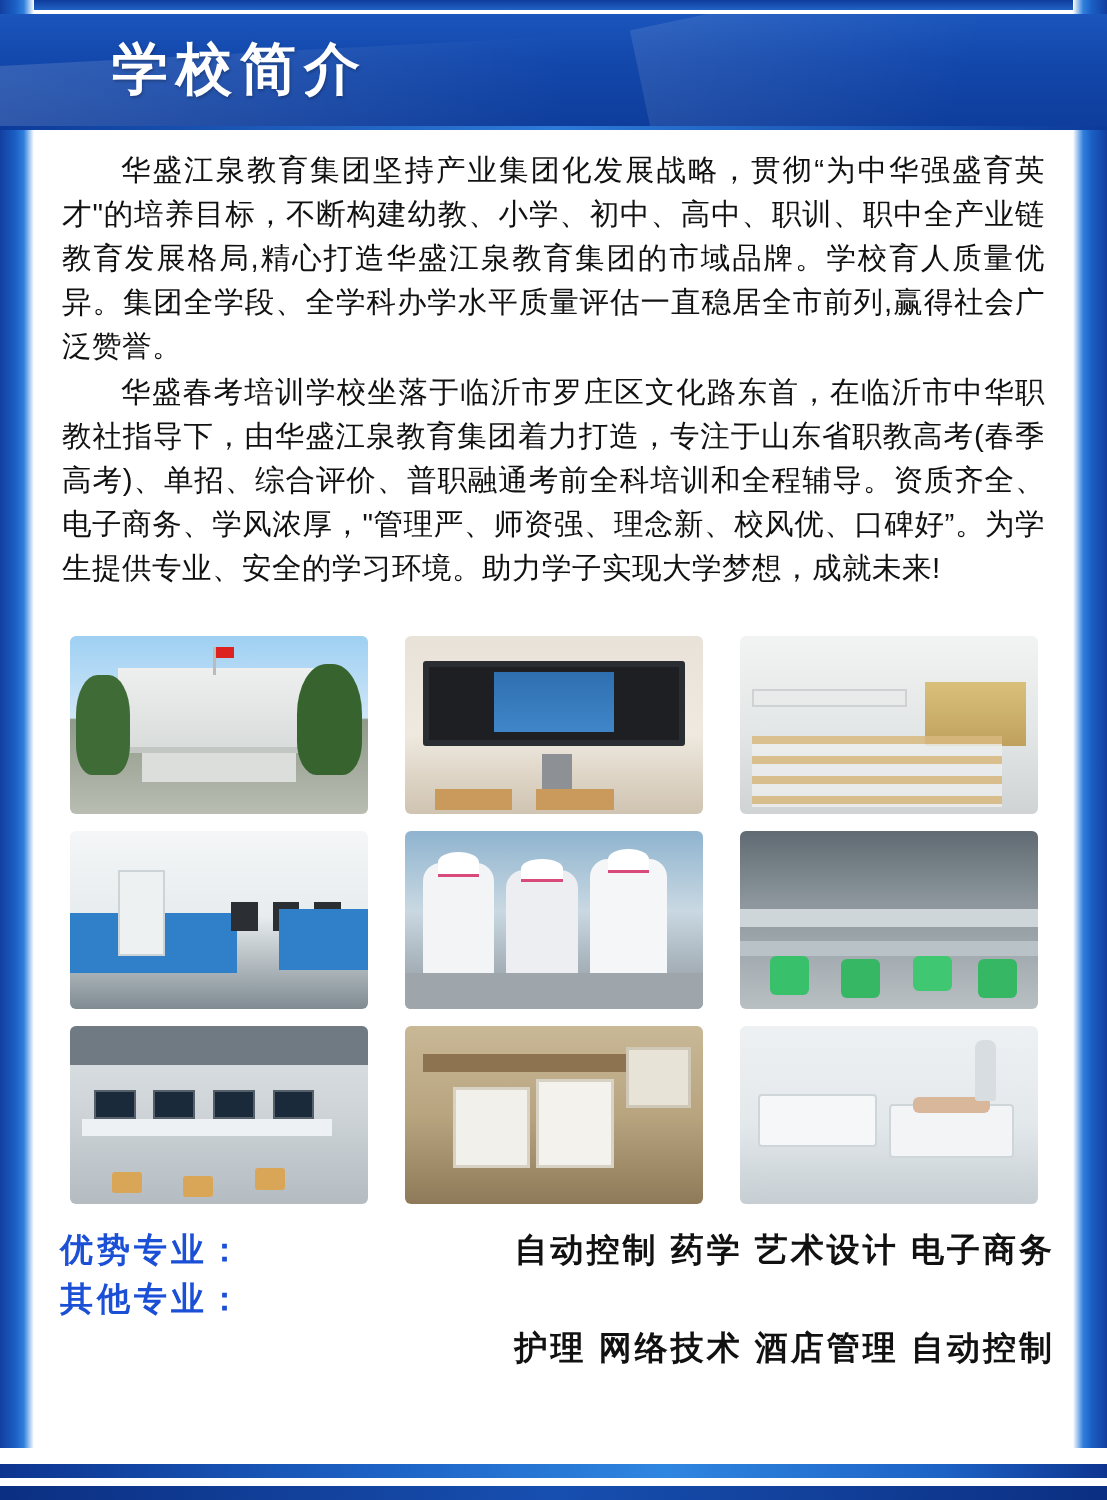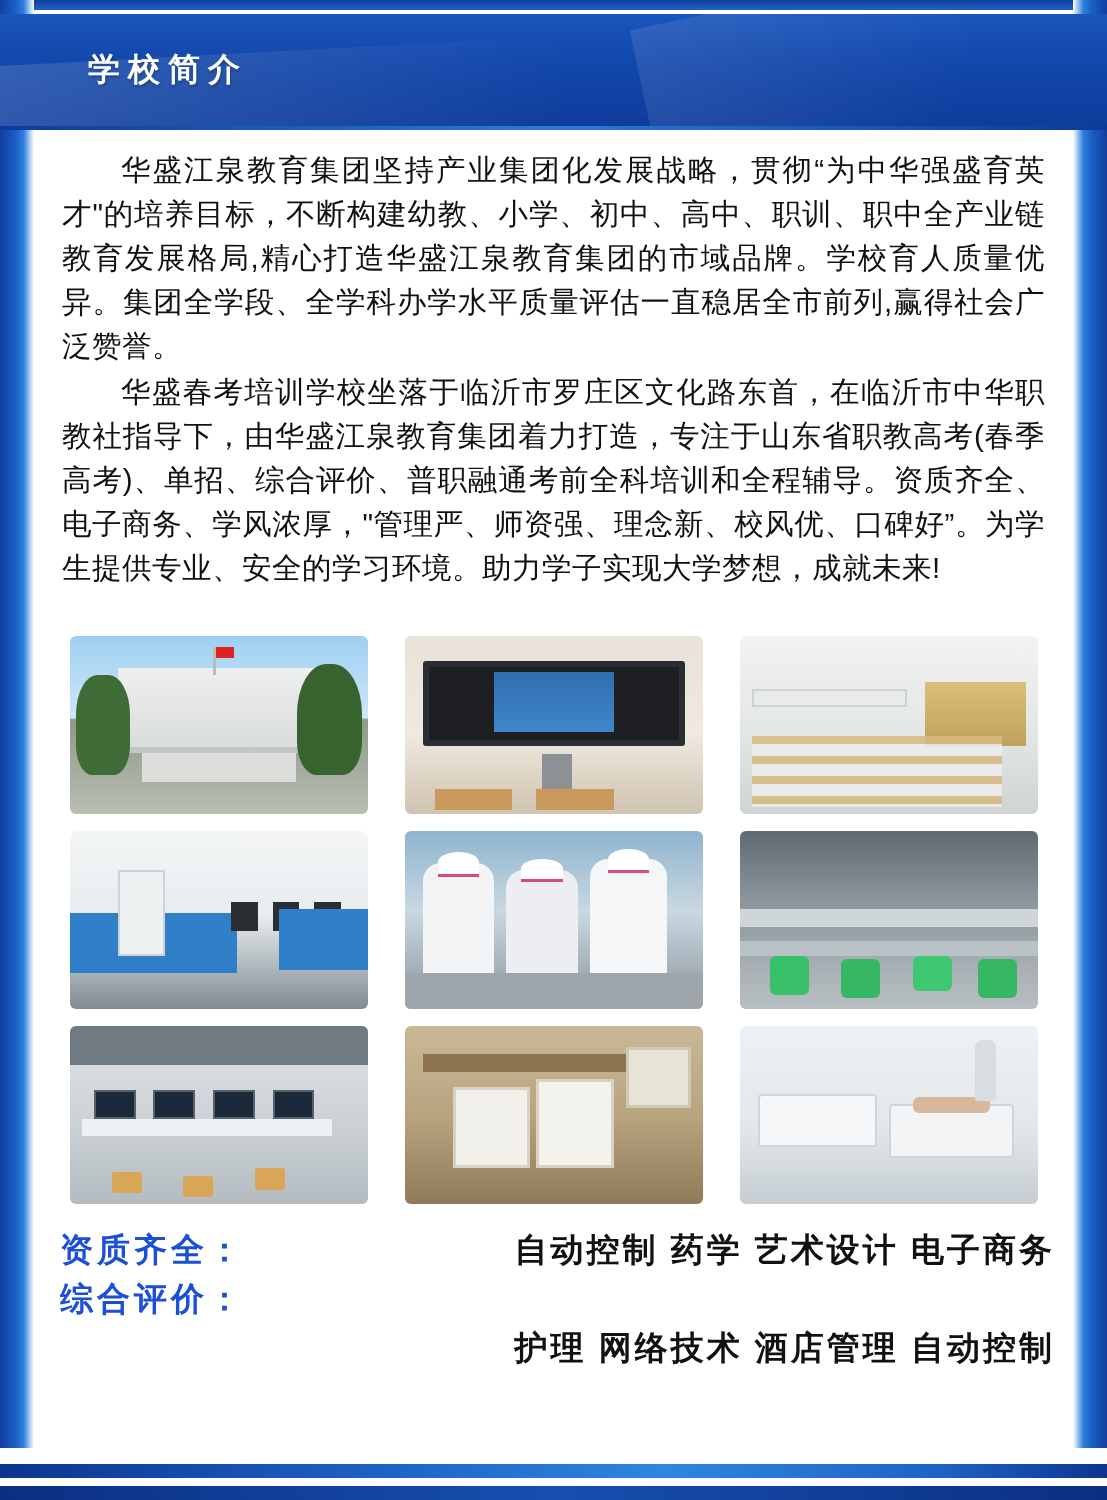--- a/index.html
+++ b/index.html
@@ -81,23 +81,23 @@
     position: absolute;
     left: 0;
     bottom: -70px;
     width: 760px;
     height: 150px;
     background: linear-gradient(90deg, rgba(255,255,255,0.14), rgba(255,255,255,0) 75%);
     transform: skewY(-3deg);
   }
   .header-title {
     position: relative;
-    margin-left: 88px;
+    margin-left: 112px;
     color: #ffffff;
-    font-size: 32px;
+    font-size: 56px;
     font-weight: bold;
     letter-spacing: 8px;
     text-shadow: 1px 2px 3px rgba(0,0,0,0.25);
   }
   .header-underline {
     position: absolute;
     left: 0; right: 0; top: 126px;
     height: 4px;
     background: linear-gradient(90deg, #0c3a9a 0%, #2d7ad8 50%, #0c3a9a 100%);
   }
@@ -379,26 +379,26 @@
       <div class="bed2"></div>
       <div class="pat"></div>
       <div class="tank"></div>
 
     </div>
 
   </div>
 
   <div class="majors">
     <div class="major-row">
-      <span class="major-label">资质齐全：</span>
+      <span class="major-label">优势专业：</span>
       <span class="major-items">自动控制 药学 艺术设计 电子商务</span>
     </div>
 
     <div class="major-row">
-      <span class="major-label">综合评价：</span>
+      <span class="major-label">其他专业：</span>
     </div>
     <div class="row-cont">护理 网络技术 酒店管理 自动控制</div>
   </div>
 
   <div class="edge-bottom-band">
     <div class="bar1"></div>
     <div class="bar2"></div>
   </div>
 
 </div>

